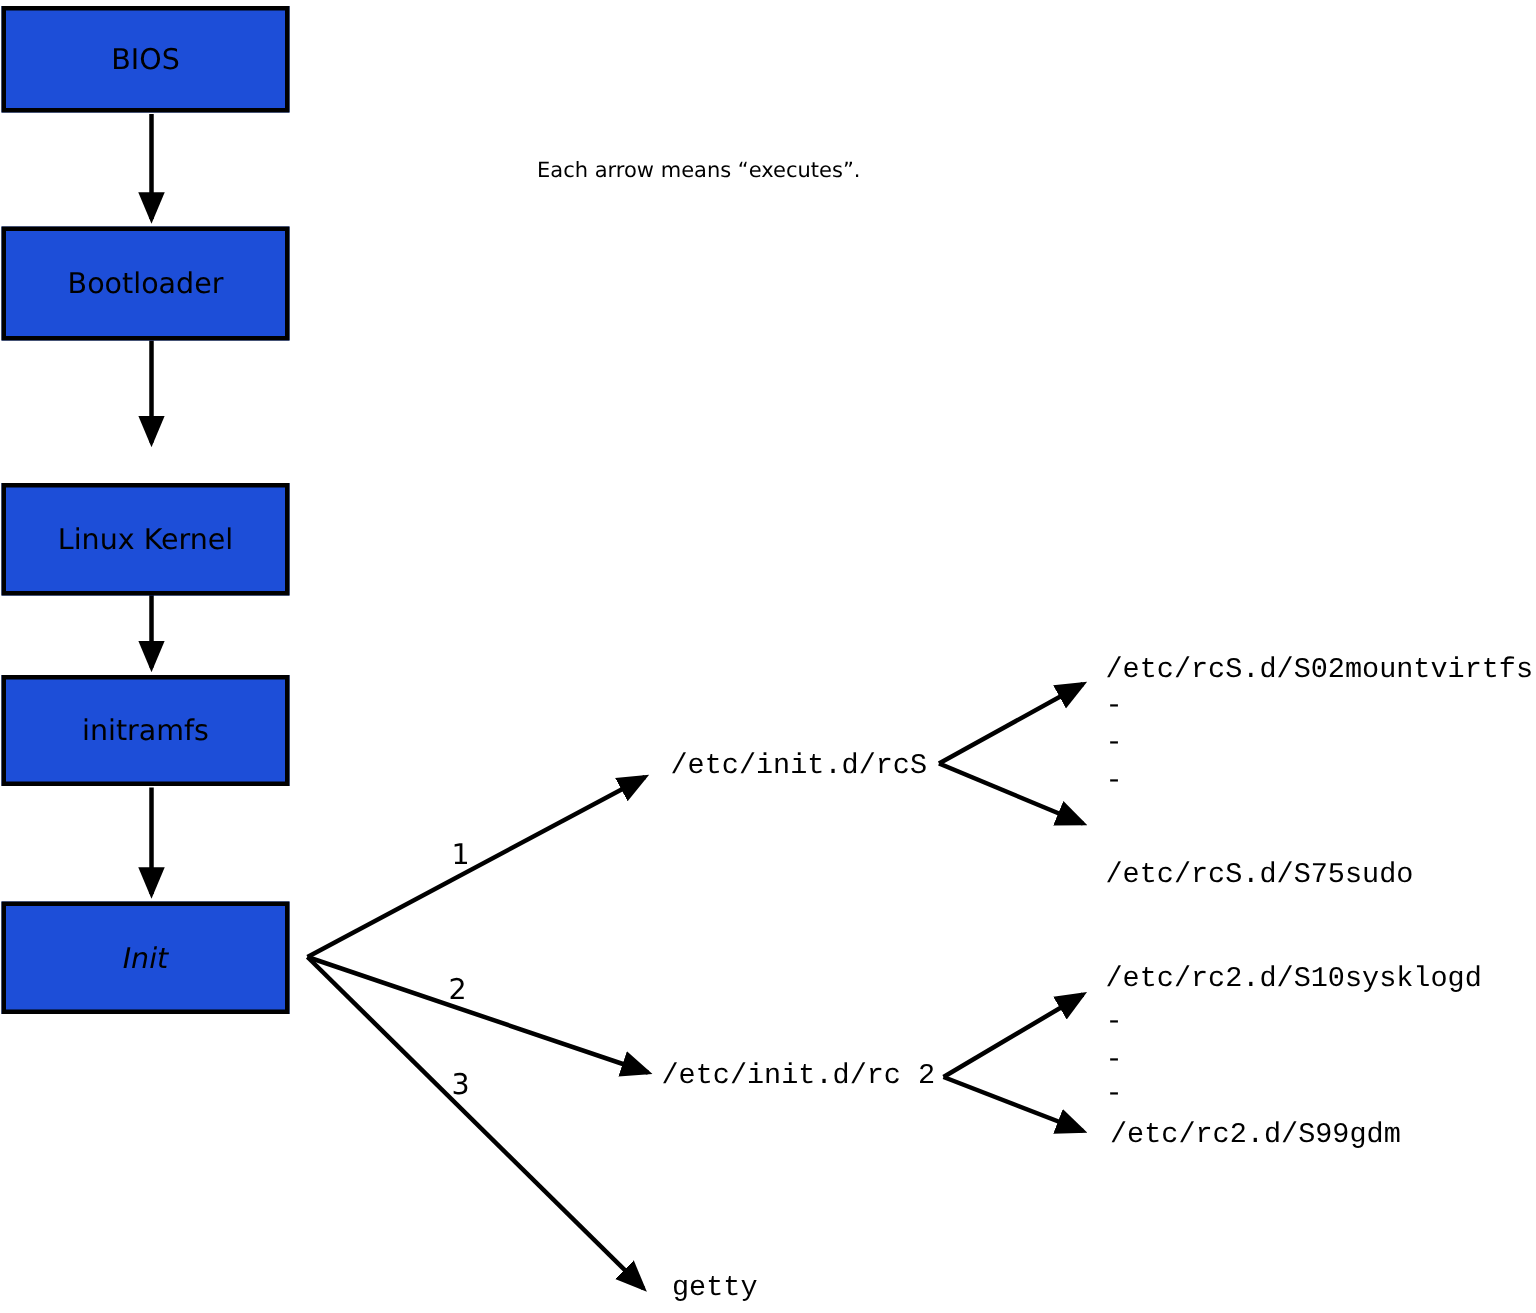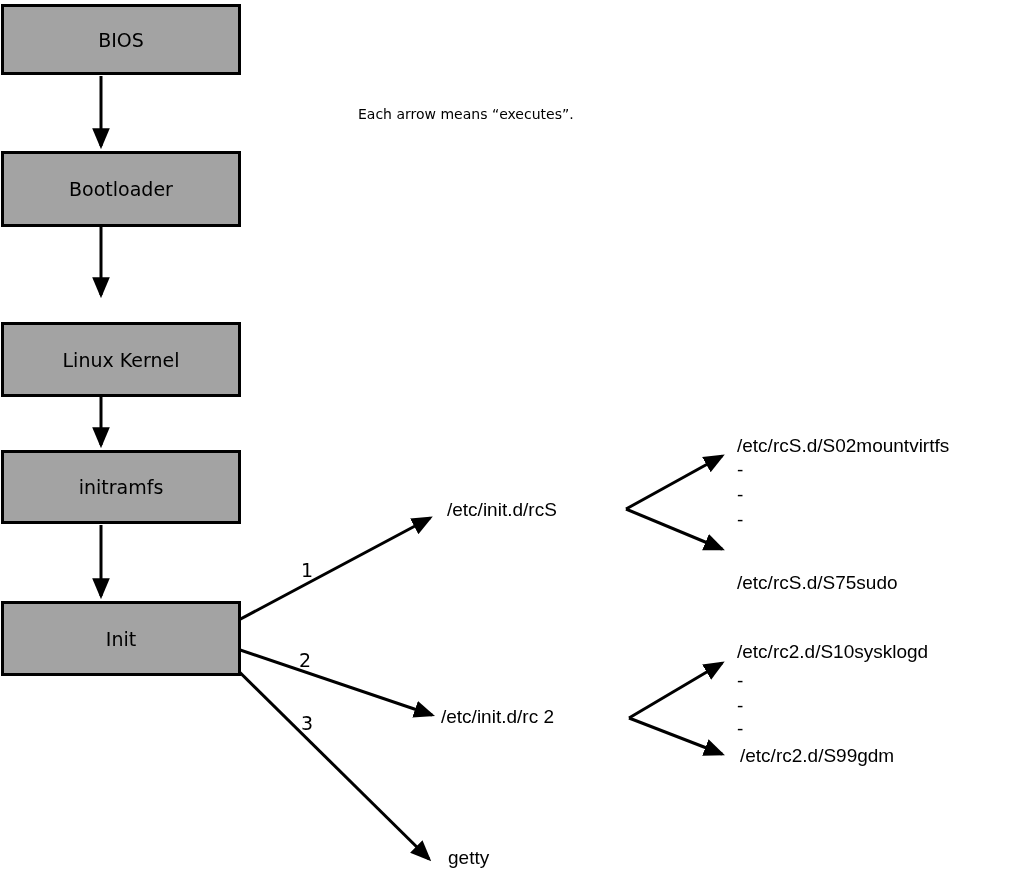--- a/index.html
+++ b/index.html
@@ -19,24 +19,24 @@
   .arrows-layer {
     position: absolute;
     left: 0;
     top: 0;
     width: 1024px;
     height: 875px;
   }
   .box {
     position: absolute;
     left: 1px;
-    width: 240px;
+    width: 192px;
     box-sizing: border-box;
     border: 3px solid #000000;
-    background: #a3a3a3;
+    background: #1d4ed8;
     display: flex;
     align-items: center;
     justify-content: center;
     font-size: 19px;
   }
   .note {
     position: absolute;
     left: 358px;
     top: 114px;
     transform: translateY(-50%);
@@ -44,21 +44,21 @@
     white-space: nowrap;
   }
   .num {
     position: absolute;
     transform: translate(-50%, -50%);
     font-size: 19px;
   }
   .mono {
     position: absolute;
     transform: translateY(-50%);
-    font-family: Liberation Sans, sans-serif;
+    font-family: Liberation Mono, monospace;
     font-size: 19px;
     white-space: nowrap;
   }
 </style>
 </head>
 <body>
 
 <div class="canvas">
 
   <svg class="arrows-layer" width="1024" height="875" viewBox="0 0 1024 875" xmlns="http://www.w3.org/2000/svg">
@@ -89,21 +89,21 @@
   </div>
   <div class="box" style="top:151px;height:76px;">
     <span>Bootloader</span>
   </div>
   <div class="box" style="top:300px;height:75px;margin-top:22px;">
     <span>Linux Kernel</span>
   </div>
   <div class="box" style="top:450px;height:74px;">
     <span>initramfs</span>
   </div>
-  <div class="box" style="top:601px;height:75px;">
+  <div class="box" style="top:601px;height:75px;font-style:italic;">
     <span>Init</span>
   </div>
 
   <div class="note">Each arrow means “executes”.</div>
 
   <div class="num" style="left:307px;top:570px;">1</div>
   <div class="num" style="left:305px;top:660px;">2</div>
   <div class="num" style="left:307px;top:723px;">3</div>
 
   <div class="mono" style="left:447px;top:510px;">/etc/init.d/rcS</div>

